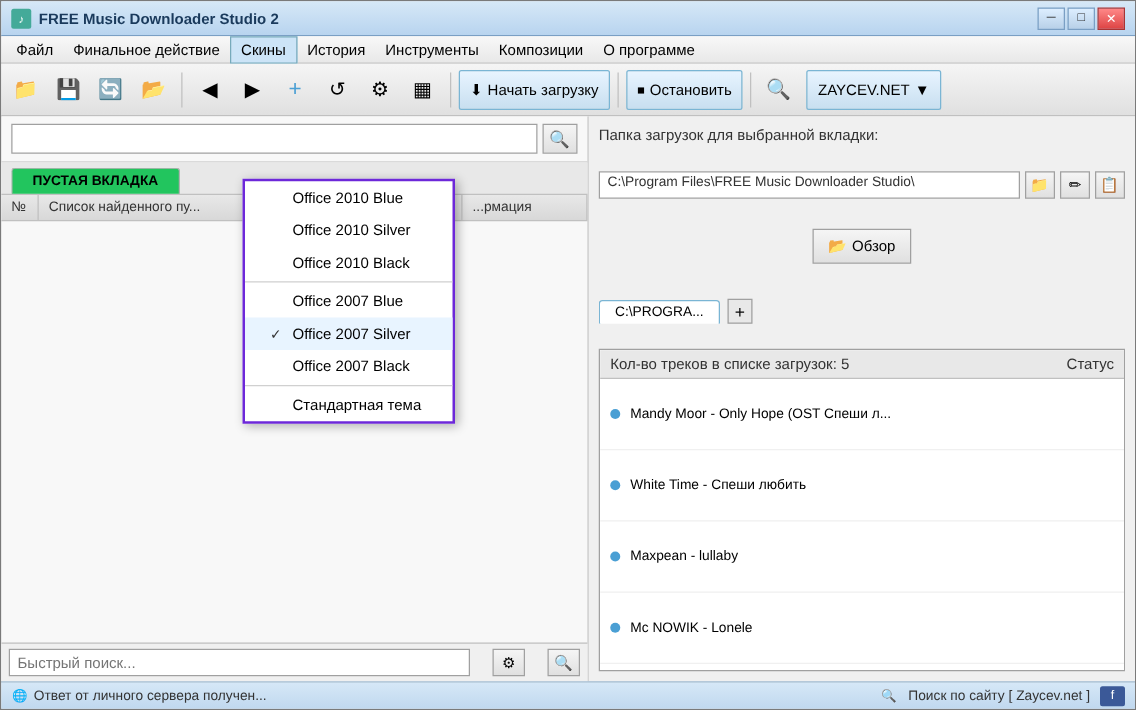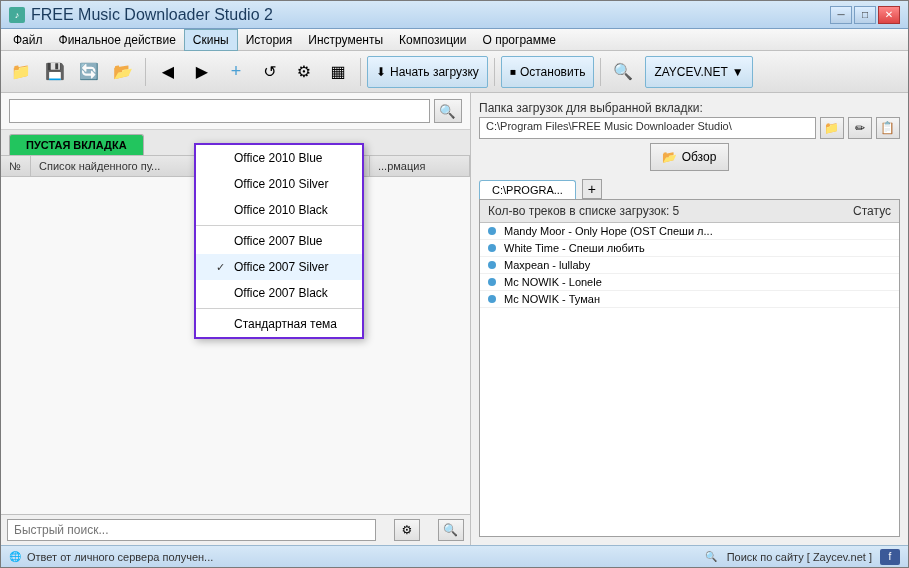--- a/index.html
+++ b/index.html
@@ -37,23 +37,23 @@
       width: 16px;
       height: 16px;
       margin-right: 6px;
       background: #4a9;
       border-radius: 2px;
       display: flex; align-items: center; justify-content: center;
       color: white; font-size: 9px; font-weight: bold;
     }
     .title-bar-text {
       flex: 1;
-      font-size: 16px;
+      font-size: 12px;
       color: #1a3a5c;
-      font-weight: normal;
+      font-weight: bold;
     }
     .title-bar-controls {
       display: flex;
       gap: 2px;
     }
     .title-btn {
       width: 22px;
       height: 18px;
       border: 1px solid #7a9fc4;
       background: linear-gradient(to bottom, #ddeeff, #b8d0e8);
@@ -223,21 +223,21 @@
       overflow: hidden;
       position: relative;
     }
 
     
     .right-panel {
       flex: 1;
       display: flex;
       flex-direction: column;
       padding: 8px;
-      gap: 0;
+      gap: 20px;
       background: #f0f0f0;
     }
 
     .download-folder-label {
       font-size: 12px;
       color: #333;
       margin-bottom: 2px;
     }
     .folder-path-row {
       display: flex;
@@ -320,21 +320,21 @@
       justify-content: space-between;
       padding: 4px 8px;
       background: #e8e8e8;
       border-bottom: 1px solid #c0c0c0;
       font-size: 12px;
       color: #333;
     }
     .track-item {
       display: flex;
       align-items: center;
-      padding: 2px 8px;
+      padding: 22px 8px;
       border-bottom: 1px solid #f0f0f0;
       font-size: 11px;
       gap: 8px;
     }
     .track-dot {
       width: 8px;
       height: 8px;
       border-radius: 50%;
       background: #4a9fd4;
       flex-shrink: 0;

